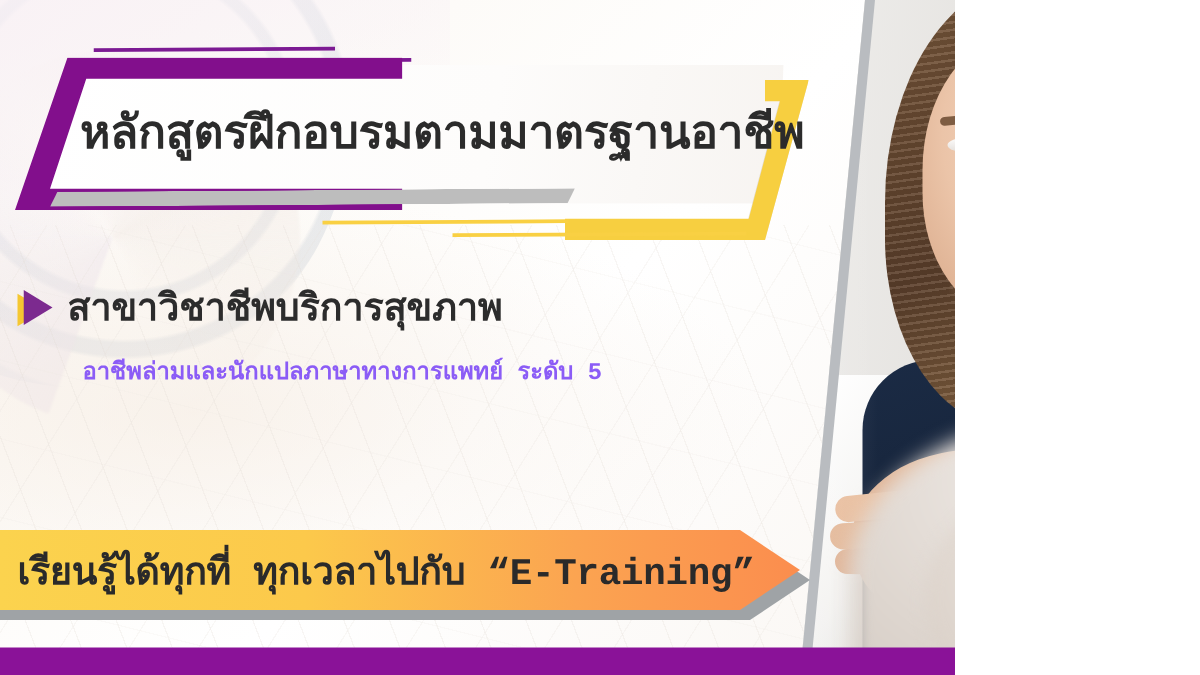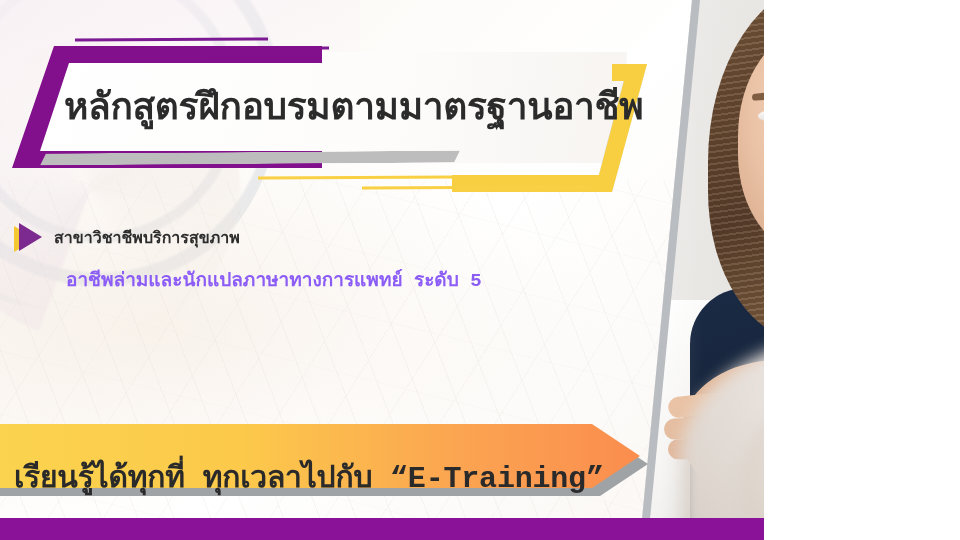--- a/index.html
+++ b/index.html
@@ -156,32 +156,32 @@
     transform:rotate(-0.3deg);}
 
   
   .bullets{position:absolute;left:14px;top:222px;width:600px;}
   .b-row{display:flex;align-items:center;gap:10px;}
   .b-tri{position:relative;width:30px;height:30px;flex:0 0 30px;}
   .tri-yellow{position:absolute;left:0;top:4px;width:0;height:0;
     border-left:22px solid #f5c731;border-top:13px solid transparent;border-bottom:13px solid transparent;}
   .tri-purple{position:absolute;left:5px;top:1px;width:0;height:0;
     border-left:23px solid #7c2a8f;border-top:14px solid transparent;border-bottom:14px solid transparent;}
-  .b-l1{font-size:16px;font-weight:700;color:#2c2c2c;white-space:nowrap;}
+  .b-l1{font-size:30px;font-weight:700;color:#2c2c2c;white-space:nowrap;}
   .b-l2{margin:10px 0 0 40px;font-size:20px;font-weight:700;color:#2c2c2c;white-space:nowrap;}
   .b-l3{margin:12px 0 0 52px;font-size:19px;font-weight:700;color:#8b5cf6;white-space:nowrap;}
 
   
   .bb-shadow{position:absolute;left:0;top:432px;width:648px;height:64px;
     background:#9fa3a6;
     clip-path:polygon(0 0, 600px 0, 648px 32px, 600px 64px, 0 64px);}
   .bb{position:absolute;left:0;top:424px;width:640px;height:64px;
     background:linear-gradient(90deg,#fbd34e 0%,#fcc94b 38%,#fba451 72%,#fb8d4e 100%);
     clip-path:polygon(0 0, 592px 0, 640px 32px, 592px 64px, 0 64px);}
-  .bb-text{position:absolute;left:14px;top:444px;width:600px;height:64px;
+  .bb-text{position:absolute;left:14px;top:424px;width:600px;height:64px;
     display:flex;align-items:center;
     font-size:30px;font-weight:700;color:#2a2a2a;white-space:nowrap;letter-spacing:-.2px;}
 
   
   .bottombar{position:absolute;left:0;top:518px;width:960px;height:22px;background:#8a1298;}
 </style>
 </head>
 <body>
 
 <div id="stage">

